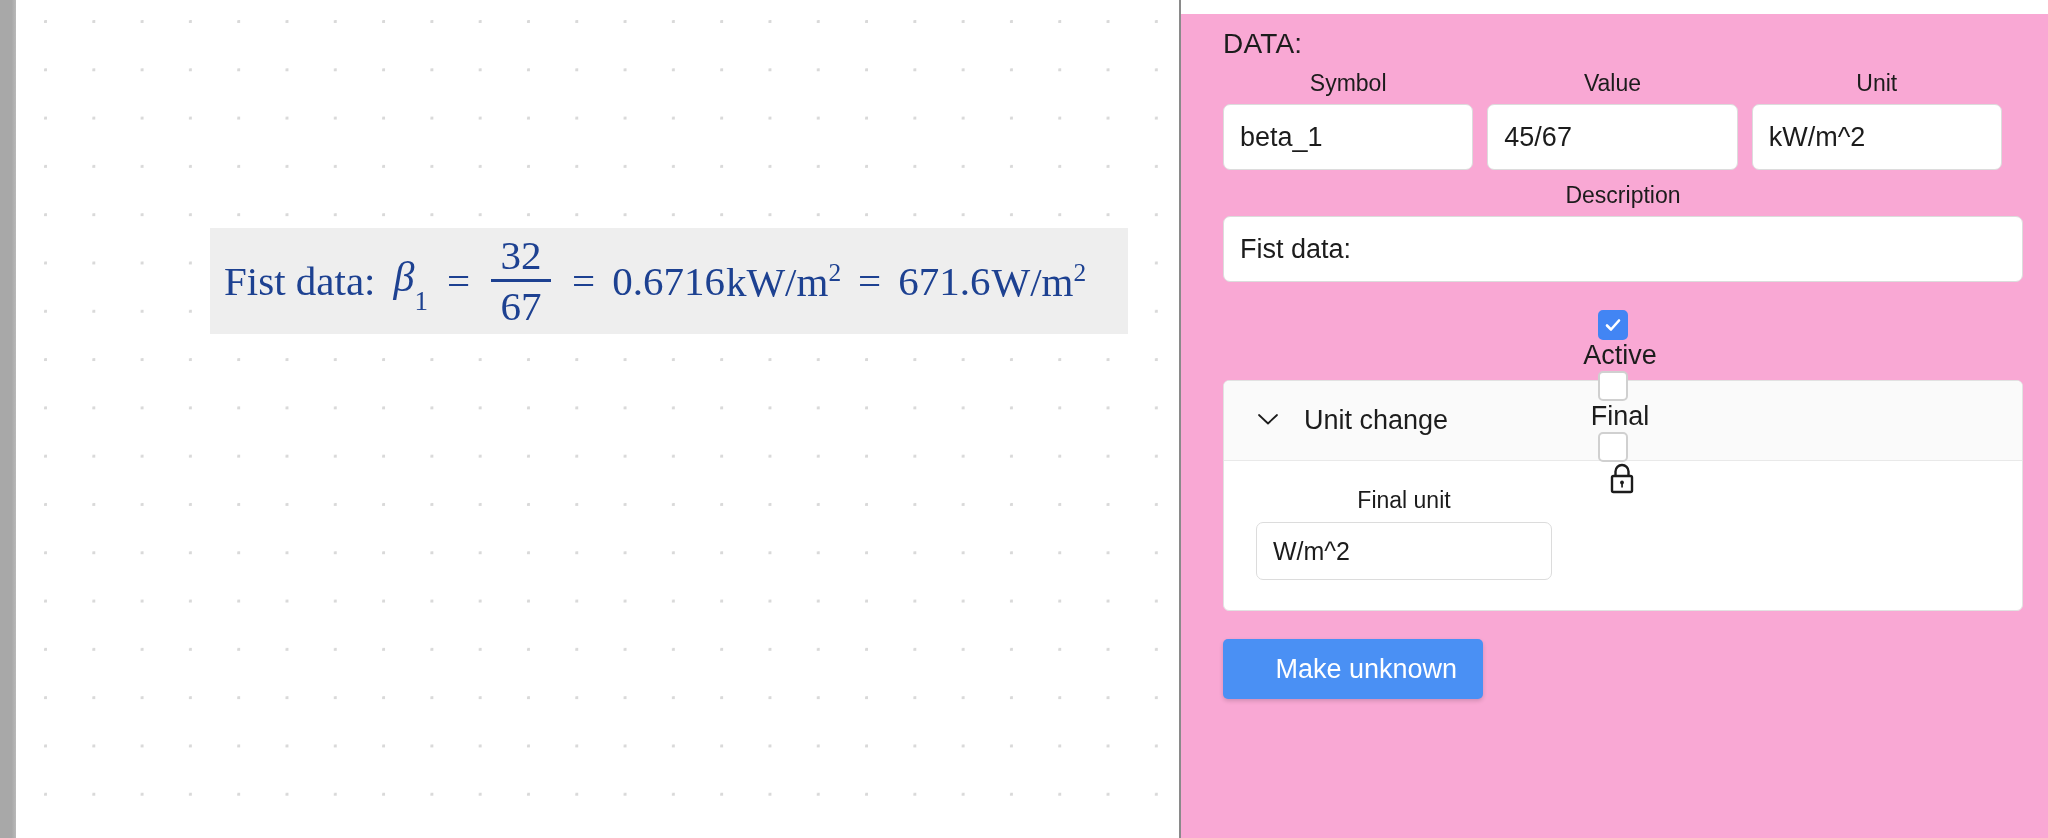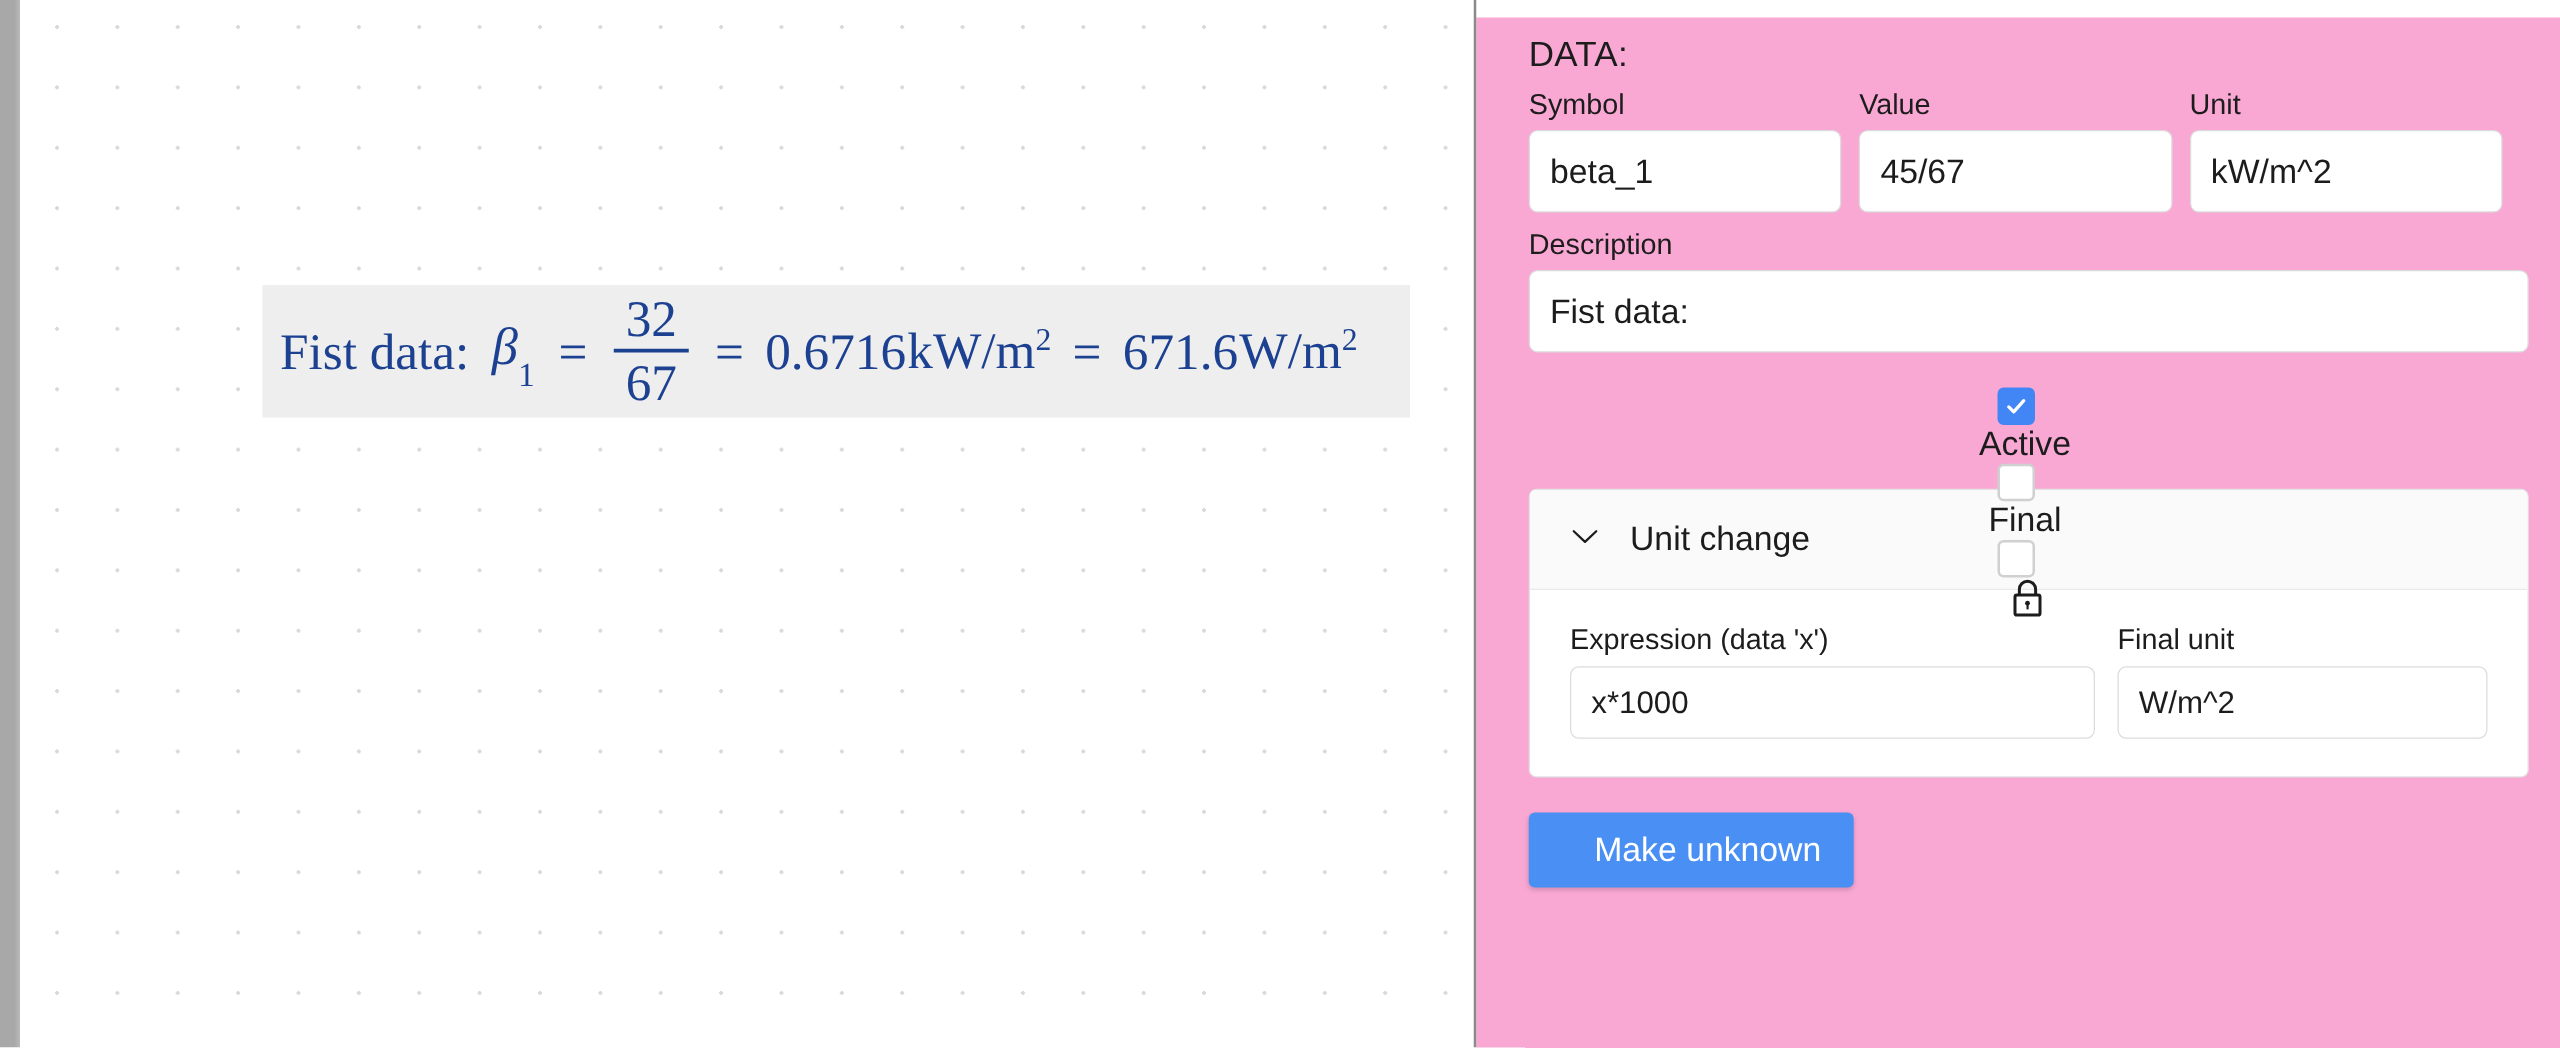--- a/index.html
+++ b/index.html
@@ -119,20 +119,21 @@
     color: #1c1c1c;
     margin: 14px 0 0 8px;
     letter-spacing: 0.2px;
   }
 
   .field-label {
     font-size: 23px;
     color: #1c1c1c;
     margin-bottom: 7px;
     display: block;
+    text-align: center;
   }
 
   .text-input {
     width: 100%;
     height: 66px;
     border: 1.5px solid #dcdcdc;
     border-radius: 7px;
     background: #ffffff;
     font-family: "Liberation Sans", sans-serif;
     font-size: 27px;
@@ -182,21 +183,21 @@
     font-size: 27px;
     color: #1c1c1c;
     margin-left: 15px;
   }
   .gap-a { width: 46px; }
   .gap-b { width: 46px; }
   .lock-icon { margin-left: 18px; display: inline-flex; }
 
   
   .accordion {
-    margin: 41px 0 0 8px;
+    margin: 30px 0 0 8px;
     width: 800px;
     border: 1.5px solid #e2e2e2;
     border-radius: 6px;
     overflow: hidden;
     background: #ffffff;
   }
   .acc-header {
     background: #fafafa;
     height: 80px;
     display: flex;
@@ -325,24 +326,20 @@
     <div class="accordion">
       <div class="acc-header">
         <span>
           <svg width="24" height="16" viewBox="0 0 24 16">
             <path d="M3 4 L12 12.5 L21 4" stroke="#1c1c1c" stroke-width="1.8" fill="none" stroke-linecap="round" stroke-linejoin="round"></path>
           </svg>
         </span>
         <span class="acc-title">Unit change</span>
       </div>
       <div class="acc-body">
-        <div class="acc-col-expr">
-          <label class="field-label">Expression (data 'x')</label>
-          <input class="text-input" type="text" value="x*1000" style="">
-        </div>
         <div class="acc-col-unit">
           <label class="field-label">Final unit</label>
           <input class="text-input" type="text" value="W/m^2" style="">
         </div>
       </div>
     </div>
 
     <button class="btn-primary">Make unknown</button>
 
   </div>

